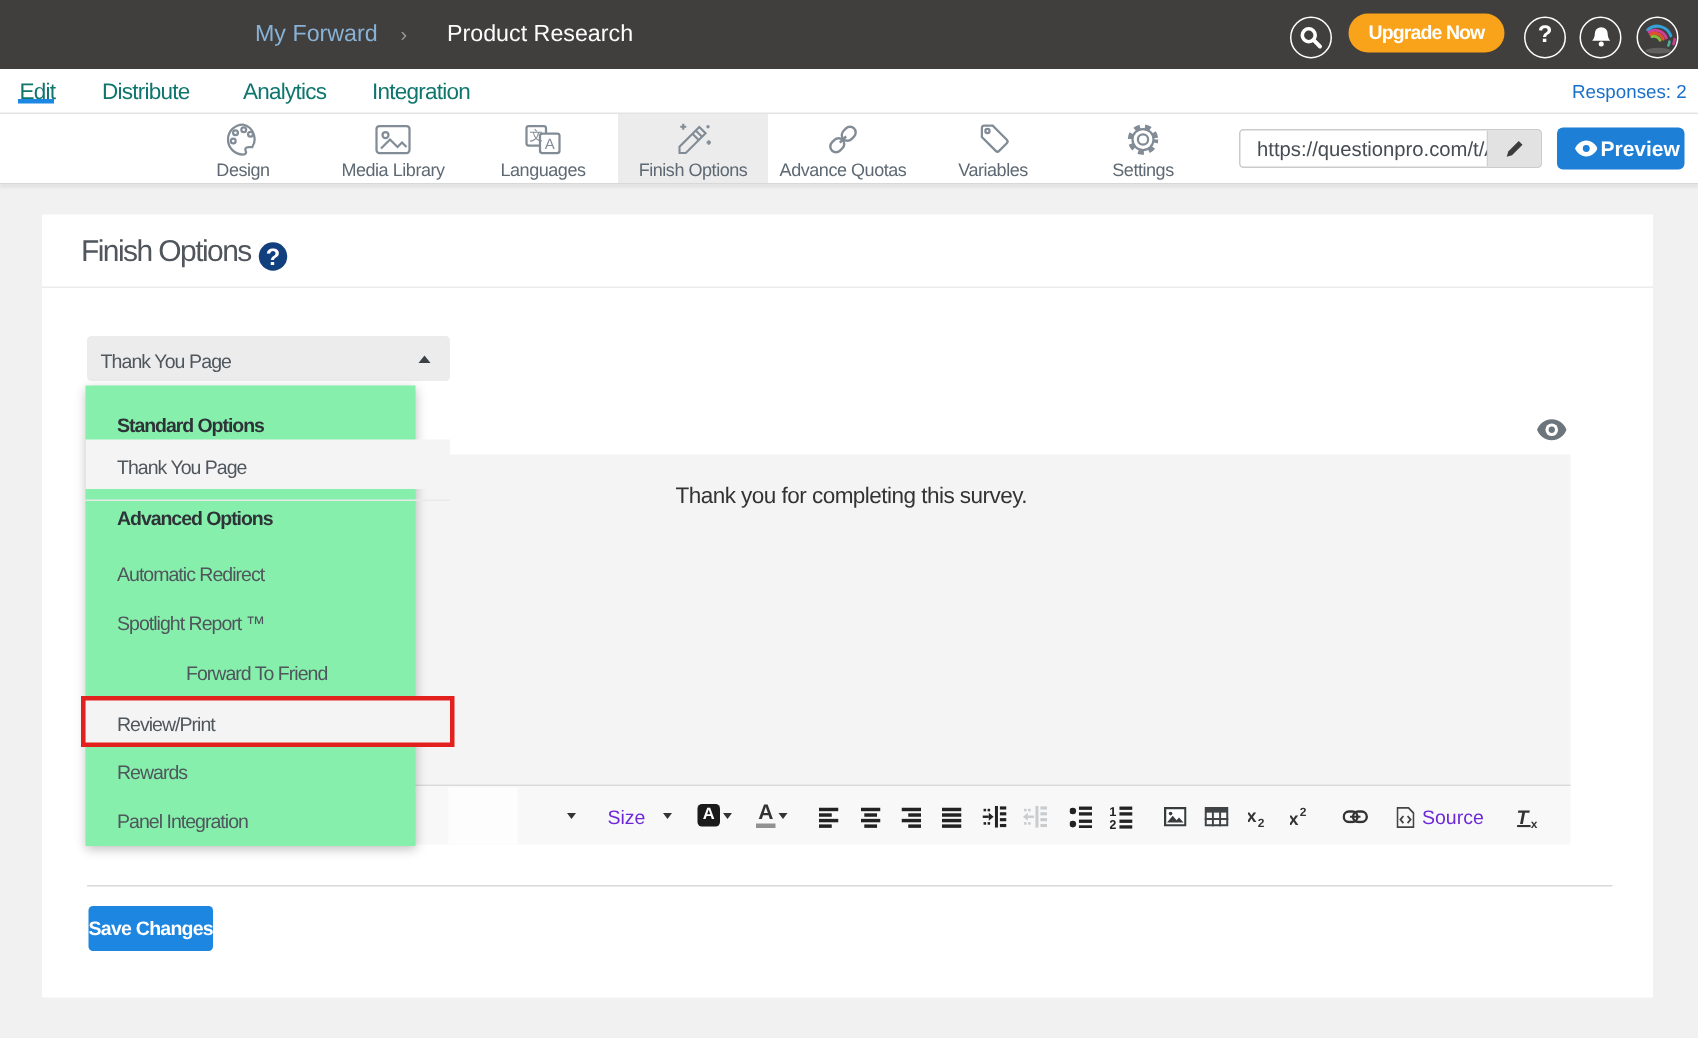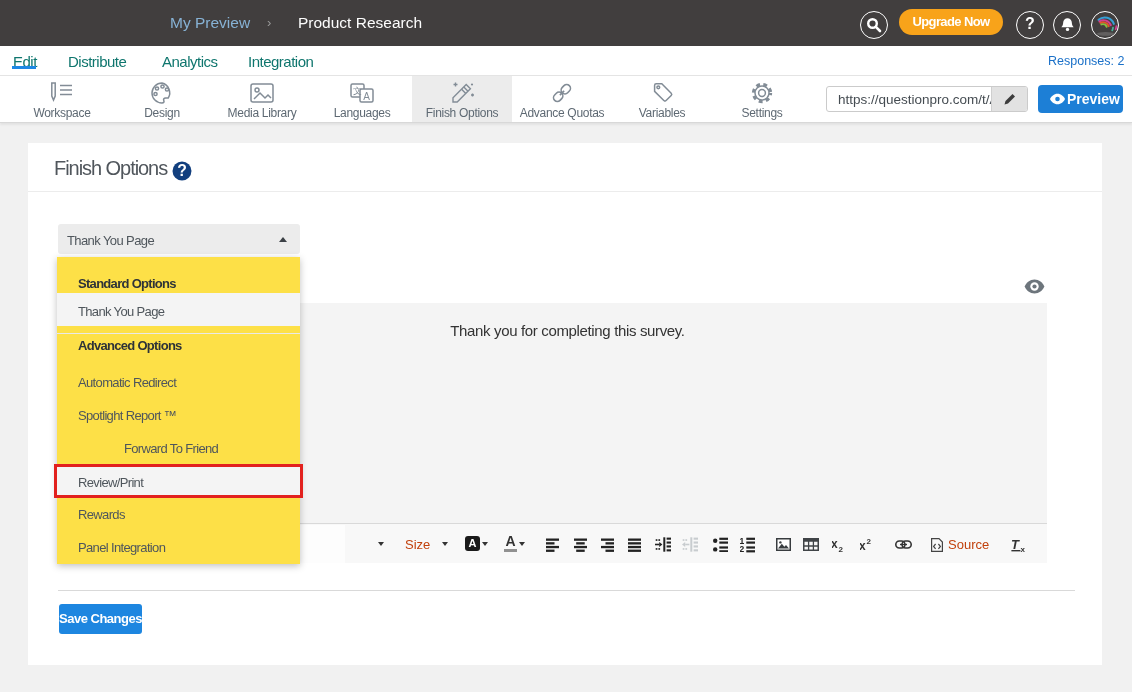--- a/index.html
+++ b/index.html
@@ -41,42 +41,42 @@
   #selbox .caret { position:absolute; right:13px; top:12.5px; width:0; height:0; border-left:4.5px solid transparent; border-right:4.5px solid transparent; border-bottom:5.5px solid #3c4146; }
   
   #editor { position:absolute; left:60px; top:160px; width:959px; height:260px; }
   #edcontent { position:absolute; left:0; top:0; width:959px; height:220px; background:#f4f4f4; }
   #edcontent .msg { position:absolute; left:0; top:19px; width:100%; text-align:center; font-size:15px; color:#333; letter-spacing:-0.35px; }
   #edtoolbar { position:absolute; left:0; top:220px; width:959px; height:40px; background:#f8f8f8; border-top:1px solid #d9d9d9; }
   #hr2 { position:absolute; left:30px; top:447px; width:1017px; height:1px; background:#d9d9d9; }
   #savebtn { position:absolute; left:31px; top:461px; width:83px; height:30px; background:#1d86e0; border-radius:3px; color:#fff; font-size:13px; font-weight:bold; text-align:center; line-height:30px; letter-spacing:-0.5px; }
   
   #edtoolbar .tcaret { position:absolute; top:18px; width:0; height:0; border-left:3.5px solid transparent; border-right:3.5px solid transparent; border-top:4.5px solid #333; }
-  #edtoolbar .tlbl { position:absolute; font-size:13px; color:#c2410c; }
+  #edtoolbar .tlbl { position:absolute; font-size:13px; color:#6d28d9; }
   #edtoolbar .ticon { position:absolute; top:14px; }
   #combo1 { position:absolute; left:211px; top:1px; width:46px; height:38px; background:#fdfdfd; }
   #bgbtn { position:absolute; left:377px; top:12px; width:15px; height:15px; background:#1a1a1a; border-radius:3px; color:#fff; font-size:11px; font-weight:bold; text-align:center; line-height:15px; }
   #fgbtn { position:absolute; left:416px; top:9px; width:13px; font-size:14px; font-weight:bold; color:#333; text-align:center; }
   #fgbtn .ul { height:2.5px; background:#919191; width:13px; margin-top:0px; }
   
   #eye { position:absolute; left:996px; top:136px; }
   
-  #ddp { position:absolute; left:57px; top:257px; width:243px; height:307px; background:#fde047; box-shadow:0 2px 7px rgba(0,0,0,0.25); }
+  #ddp { position:absolute; left:57px; top:257px; width:220px; height:307px; background:#86efac; box-shadow:0 2px 7px rgba(0,0,0,0.25); }
   .ddh { position:absolute; left:21px; font-size:13px; font-weight:bold; color:#2e3338; letter-spacing:-0.7px; }
   .ddi { position:absolute; left:21px; font-size:13px; color:#4f565c; letter-spacing:-0.65px; }
   #dd-grayrow { position:absolute; left:0; top:36px; width:243px; height:33px; background:#f4f4f4; }
   #dd-div { position:absolute; left:0; top:76px; width:243px; height:1px; background:#e9e9e9; }
   #dd-redrow { position:absolute; left:0; top:208px; width:243px; height:33px; background:#f4f4f4; }
   #dd-redbox { position:absolute; left:-3px; top:207px; width:249px; height:34px; border:3px solid #e2211e; }
 </style>
 </head>
 <body>
 
 <div id="topbar">
-  <span id="crumb-my">My Preview</span>
+  <span id="crumb-my">My Forward</span>
   <span id="crumb-sep">›</span>
   <span id="crumb-prod">Product Research</span>
   <div class="hcirc" style="left:860px;"></div>
   <svg class="abs" style="left:866px;top:17px" width="17" height="17" viewBox="0 0 17 17">
     <circle cx="6.5" cy="6.5" r="4.3" fill="none" stroke="#fff" stroke-width="2.4"></circle>
     <path d="M9.8 9.8 L14 14" stroke="#fff" stroke-width="2.6" stroke-linecap="round"></path>
   </svg>
   <div id="upgrade">Upgrade Now</div>
   <div class="hcirc" style="left:1016px;"></div>
   <div class="abs" style="left:1016px;top:15px;width:28px;text-align:center;color:#fff;font-size:16px;font-weight:bold;">?</div>
@@ -103,29 +103,20 @@
   <span class="tab" style="left:13px;"><b style="font-weight:normal">Edit</b></span>
   <div id="edit-ul"></div>
   <span class="tab" style="left:68px;">Distribute</span>
   <span class="tab" style="left:162px;">Analytics</span>
   <span class="tab" style="left:248px;">Integration</span>
   <span id="responses">Responses: 2</span>
 </div>
 
 <div id="iconbar">
   <div id="ib-active"></div>
-  <div class="ibit" style="left:12px;">
-    <svg width="30" height="24" viewBox="0 0 30 24">
-      <g fill="none" stroke="#828c96" stroke-width="1.5">
-        <path d="M8.2 2 v13 l-1.7 4 -1.7 -4 v-13 z"></path>
-        <path d="M13 4.5 h12 M13 9 h12 M13 13.5 h12"></path>
-      </g>
-    </svg>
-    <div class="lbl">Workspace</div>
-  </div>
   <div class="ibit" style="left:112px;">
     <svg width="26" height="24" viewBox="0 0 26 24">
       <g fill="none" stroke="#828c96" stroke-width="1.5">
         <path d="M13 2 a10 10 0 1 0 0 20 c1.8 0 2.4-1.2 1.8-2.4 -.7-1.4.2-2.6 1.8-2.6 h2.6 A10 10 0 0 0 13 2 Z"></path>
         <circle cx="8" cy="7.5" r="1.6"></circle>
         <circle cx="13.5" cy="5.5" r="1.6"></circle>
         <circle cx="18" cy="8.5" r="1.6"></circle>
         <circle cx="6.5" cy="13" r="1.6"></circle>
       </g>
     </svg>

